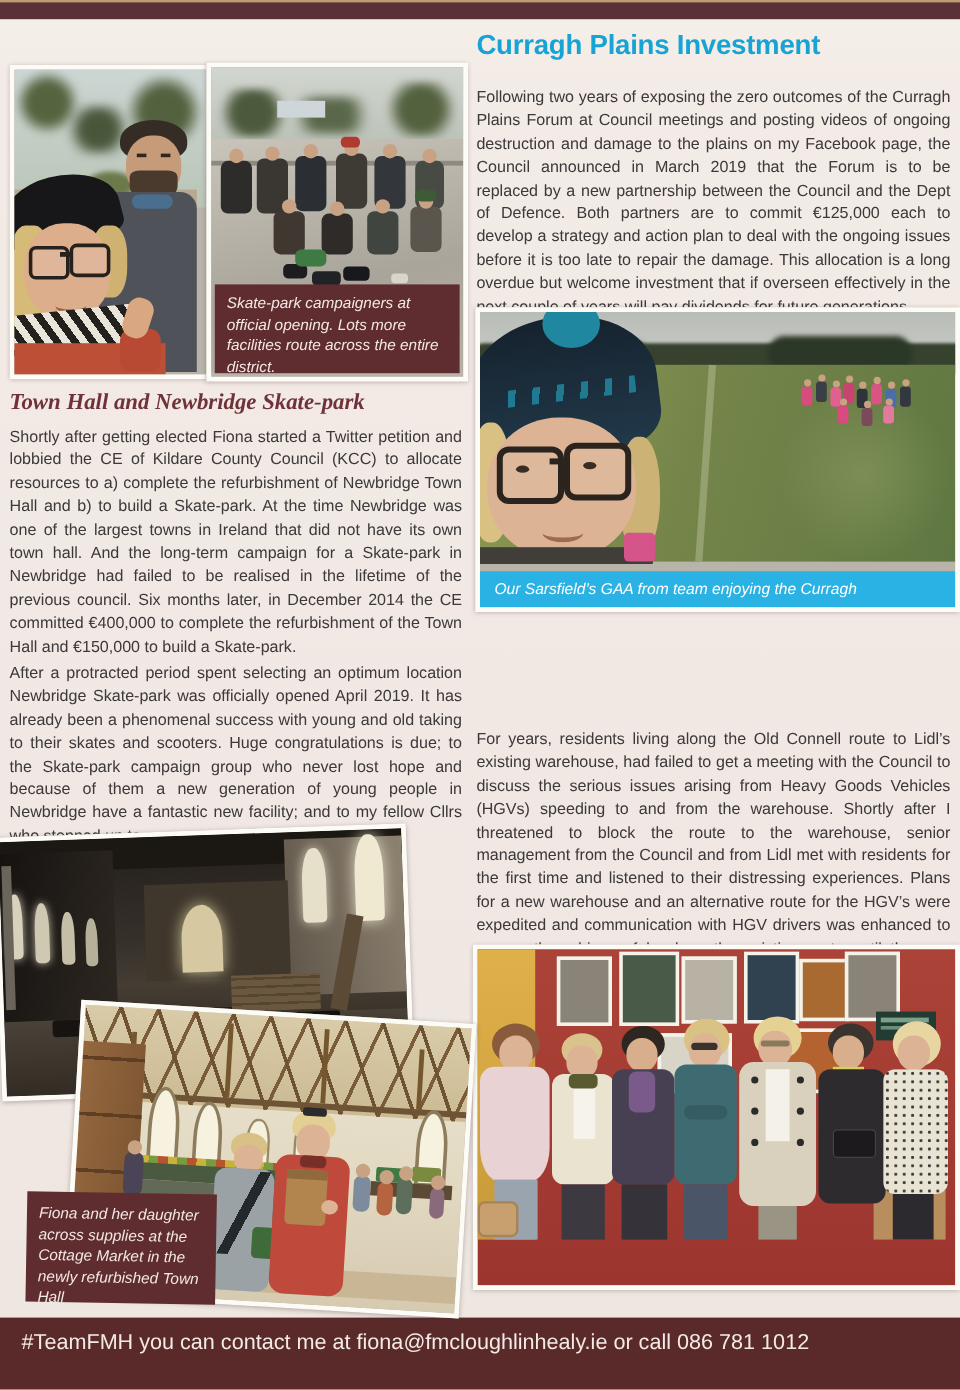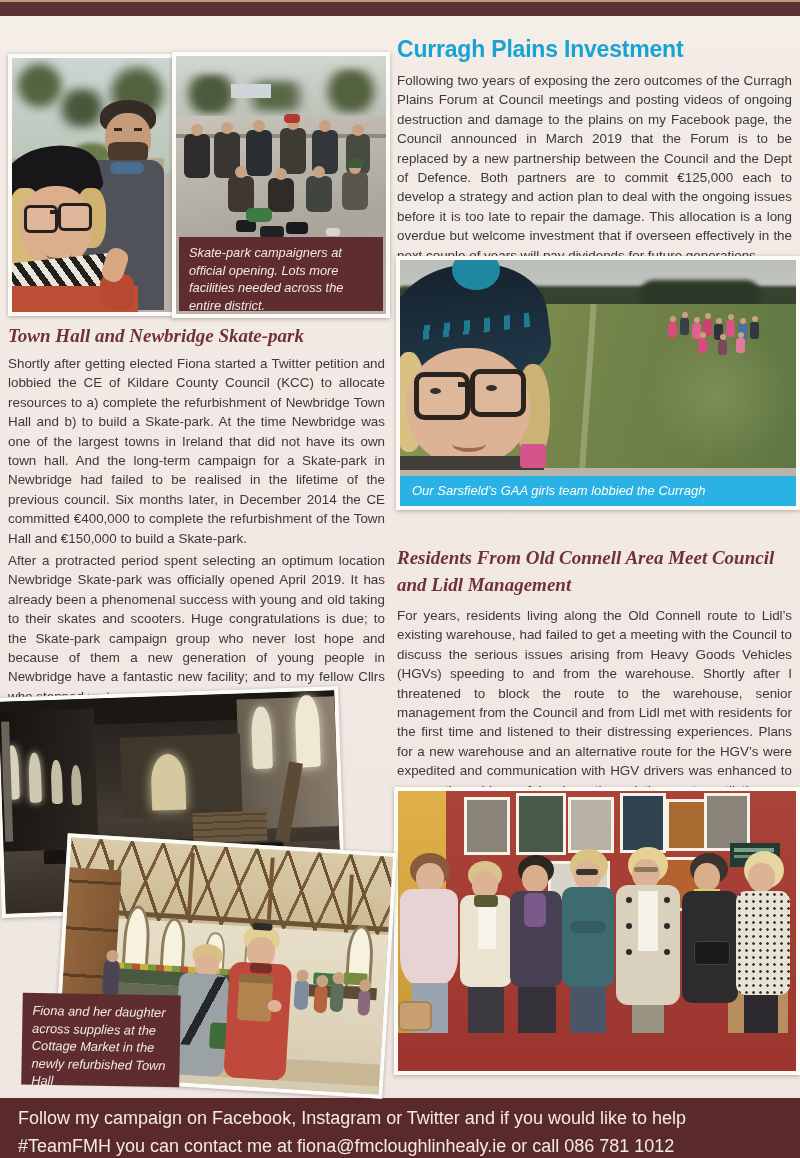--- a/index.html
+++ b/index.html
@@ -86,21 +86,21 @@
     <span class="fg" style="left:92px;top:122px;width:26px;height:34px;background:#2f2b29"></span>
     <span class="fg" style="left:130px;top:120px;width:26px;height:36px;background:#41453f"></span>
     <span class="fg" style="left:166px;top:116px;width:26px;height:38px;background:#5a564e"></span>
     <i style="left:170px;top:102px;width:18px;height:10px;background:#3f5a36;border-radius:5px"></i>
     <i style="left:60px;top:164px;width:20px;height:12px;background:#1d1d1f;border-radius:4px"></i>
     <i style="left:84px;top:170px;width:24px;height:12px;background:#202326;border-radius:4px"></i>
     <i style="left:110px;top:166px;width:22px;height:12px;background:#17191c;border-radius:4px"></i>
     <i style="left:70px;top:152px;width:26px;height:14px;background:#3f7a44;border-radius:5px"></i>
     <i style="left:150px;top:172px;width:14px;height:8px;background:#d8d5cc;border-radius:3px"></i>
     <div class="cap" style="left:3px;right:3px;bottom:3px;height:74px;padding:7px 10px;font-size:12.8px;line-height:17.5px;">
-      <span>Skate-park campaigners at official opening. Lots more facilities needed across the entire district.</span>
+      <span>Skate-park campaigners at official opening. Lots more facilities route across the entire district.</span>
     </div>
   </div>
 
   <h2 class="mh" style="left:8px;top:322px;width:380px;">Town Hall and Newbridge Skate-park</h2>
   <p class="bodytext" style="left:8px;top:354px;width:377px;">Shortly after getting elected Fiona started a Twitter petition and lobbied the CE of Kildare County Council (KCC) to allocate resources to a) complete the refurbishment of Newbridge Town Hall and b) to build a Skate-park. At the time Newbridge was one of the largest towns in Ireland that did not have its own town hall. And the long-term campaign for a Skate-park in Newbridge had failed to be realised in the lifetime of the previous council. Six months later, in December 2014 the CE committed €400,000 to complete the refurbishment of the Town Hall and €150,000 to build a Skate-park.</p>
   <p class="bodytext" style="left:8px;top:551px;width:377px;">After a protracted period spent selecting an optimum location Newbridge Skate-park was officially opened April 2019. It has already been a phenomenal success with young and old taking to their skates and scooters. Huge congratulations is due; to the Skate-park campaign group who never lost hope and because of them a new generation of young people in Newbridge have a fantastic new facility; and to my fellow Cllrs who stepped up to agree an optimum location.</p>
 
   <div class="ph" style="left:-2px;top:692px;width:336px;height:212px;transform:rotate(-2deg);z-index:1;">
     <i style="left:0;top:0;width:100%;height:100%;background:linear-gradient(#241f1a,#35302a 40%,#453d33 58%,#262119 100%)"></i>
     <i style="left:0;top:0;width:100%;height:26px;background:#1b1713"></i>
@@ -164,21 +164,21 @@
     <i style="left:186px;top:114px;width:22px;height:10px;background:#7a2e28;border-radius:4px"></i>
     <i style="left:176px;top:126px;width:34px;height:46px;background:#b2854f;border-radius:4px"></i>
     <i style="left:176px;top:126px;width:34px;height:8px;background:#8f6a3c"></i>
     <i class="r50" style="left:206px;top:150px;width:14px;height:12px;background:#dcb495"></i>
   </div>
 
   <div class="cap" style="left:22px;top:994px;width:158px;height:92px;padding:9px 10px;font-size:12.8px;line-height:17.5px;transform:rotate(1deg);">
     <span>Fiona and her daughter across supplies at the Cottage Market in the newly refurbished Town Hall</span>
   </div>
 
-  <h2 class="ch" style="left:397px;top:36px;width:395px;">Curragh Plains Investment</h2>
+  <h2 class="ch" style="left:397px;top:24px;width:395px;">Curragh Plains Investment</h2>
   <p class="bodytext" style="left:397px;top:71px;width:395px;">Following two years of exposing the zero outcomes of the Curragh Plains Forum at Council meetings and posting videos of ongoing destruction and damage to the plains on my Facebook page, the Council announced in March 2019 that the Forum is to be replaced by a new partnership between the Council and the Dept of Defence. Both partners are to commit €125,000 each to develop a strategy and action plan to deal with the ongoing issues before it is too late to repair the damage. This allocation is a long overdue but welcome investment that if overseen effectively in the next couple of years will pay dividends for future generations.</p>
 
   <div class="ph" style="left:396px;top:256px;width:396px;height:246px;">
     <i style="left:0;top:0;width:100%;height:38px;background:linear-gradient(#b9bdb8,#c6c9c4)"></i>
     <i style="left:-8px;top:26px;width:105%;height:26px;background:#36422e;border-radius:12px;filter:blur(1.5px)"></i>
     <i style="left:240px;top:20px;width:120px;height:30px;background:#2c3827;border-radius:14px;filter:blur(2px)"></i>
     <i style="left:40px;top:24px;width:100px;height:24px;background:#3a4632;border-radius:12px;filter:blur(2px)"></i>
     <i style="left:0;top:44px;width:100%;height:164px;background:linear-gradient(105deg,#8d9854 0%,#75854a 45%,#5f7742 100%)"></i>
     <i style="left:185px;top:44px;width:6px;height:164px;background:rgba(225,230,200,.3);transform:rotate(4deg)"></i>
     <i class="r50" style="left:250px;top:60px;width:140px;height:150px;background:radial-gradient(circle,rgba(195,205,145,.22),transparent 70%)"></i>
@@ -201,25 +201,24 @@
     <i style="left:6px;top:88px;width:124px;height:118px;background:#dcb394;border-radius:48%"></i>
     <i style="left:14px;top:112px;width:46px;height:38px;border:5px solid #2b241e;border-radius:10px;background:rgba(245,245,240,.08)"></i>
     <i style="left:70px;top:109px;width:46px;height:38px;border:5px solid #2b241e;border-radius:10px;background:rgba(245,245,240,.08)"></i>
     <i style="left:58px;top:122px;width:14px;height:5px;background:#2b241e"></i>
     <i class="r50" style="left:30px;top:128px;width:11px;height:6px;background:#3a2d24"></i>
     <i class="r50" style="left:86px;top:125px;width:11px;height:6px;background:#3a2d24"></i>
     <i style="left:52px;top:176px;width:34px;height:12px;border-bottom:4px solid #a06a50;border-radius:50%"></i>
     <i style="left:-6px;top:196px;width:150px;height:14px;background:#413e3a"></i>
     <i style="left:120px;top:184px;width:26px;height:24px;background:#d5548a;border-radius:4px"></i>
     <div class="capbar" style="background:var(--cyan-bar);">
-      <span>Our Sarsfield’s GAA girls team lobbied the Curragh</span>
+      <span>Our Sarsfield’s GAA from team enjoying the Curragh</span>
     </div>
   </div>
 
-  <h2 class="mh" style="left:397px;top:544px;width:386px;">Residents From Old Connell Area Meet Council and Lidl Management</h2>
   <p class="bodytext" style="left:397px;top:606px;width:395px;">For years, residents living along the Old Connell route to Lidl’s existing warehouse, had failed to get a meeting with the Council to discuss the serious issues arising from Heavy Goods Vehicles (HGVs) speeding to and from the warehouse. Shortly after I threatened to block the route to the warehouse, senior management from the Council and from Lidl met with residents for the first time and listened to their distressing experiences. Plans for a new warehouse and an alternative route for the HGV’s were expedited and communication with HGV drivers was enhanced to ensure they drive safely along the existing route until the new route is opened.</p>
 
   <div class="ph" style="left:394px;top:787px;width:398px;height:280px;">
     <i style="left:0;top:0;width:100%;height:100%;background:linear-gradient(#ab4338,#9c352e)"></i>
     <i style="left:0;top:0;width:48px;height:242px;background:linear-gradient(#e0b14a,#c89a38)"></i>
     <i style="left:66px;top:6px;width:40px;height:52px;border:3px solid #f5f2e9;background:#8a8478"></i>
     <i style="left:118px;top:2px;width:44px;height:56px;border:3px solid #f5f2e9;background:#4a5a48"></i>
     <i style="left:170px;top:6px;width:40px;height:50px;border:3px solid #f5f2e9;background:#b8b2a4"></i>
     <i style="left:222px;top:2px;width:40px;height:54px;border:3px solid #f5f2e9;background:#30414f"></i>
     <i style="left:268px;top:8px;width:36px;height:46px;border:3px solid #f5f2e9;background:#a86a30"></i>
@@ -276,17 +275,16 @@
     <i style="left:284px;top:100px;width:56px;height:112px;background:#2e2b2e;border-radius:10px"></i>
     <i style="left:296px;top:150px;width:34px;height:22px;background:#1c1a1c;border:1px solid #44404a;border-radius:4px"></i>
 
     <i class="r50" style="left:346px;top:60px;width:40px;height:38px;background:#e8d6a2"></i>
     <i style="left:350px;top:72px;width:27px;height:29px;background:#dcb394;border-radius:48%"></i>
     <i style="left:338px;top:100px;width:54px;height:104px;background:#e9e3d3;background-image:radial-gradient(#3a3a3a 1px,transparent 1.6px);background-size:7px 7px;border-radius:10px"></i>
     <i style="left:346px;top:204px;width:34px;height:38px;background:#2c2a2e"></i>
   </div>
 
   <div class="footer">
-    <div>Follow my campaign on Facebook, Instagram or Twitter and if you would like to help</div>
     <div>#TeamFMH you can contact me at fiona@fmcloughlinhealy.ie or call 086 781 1012</div>
   </div>
 
 </div>
 
 </body></html>

